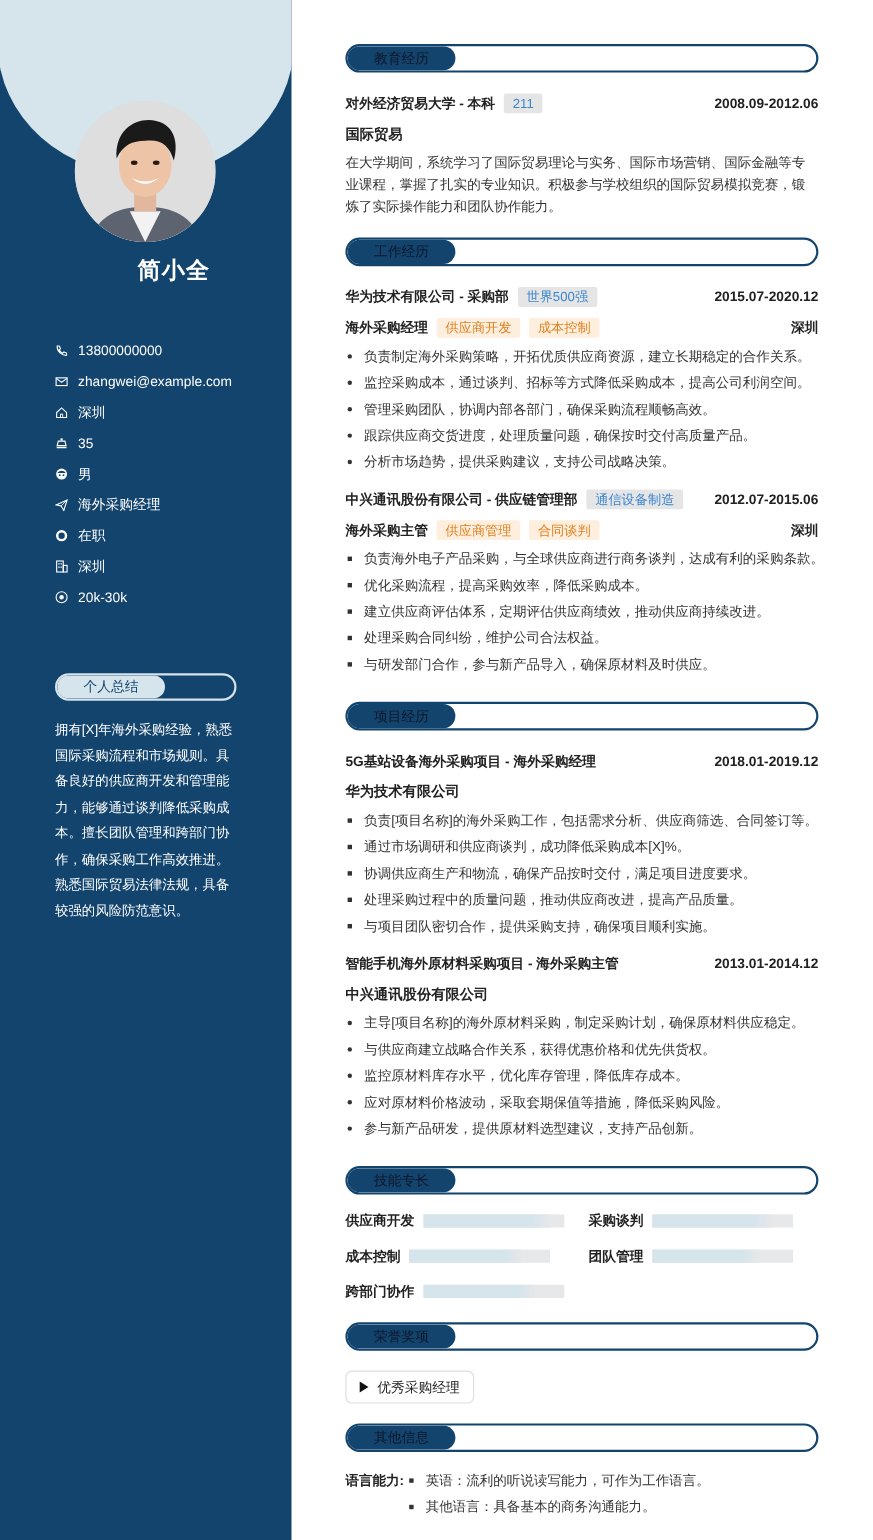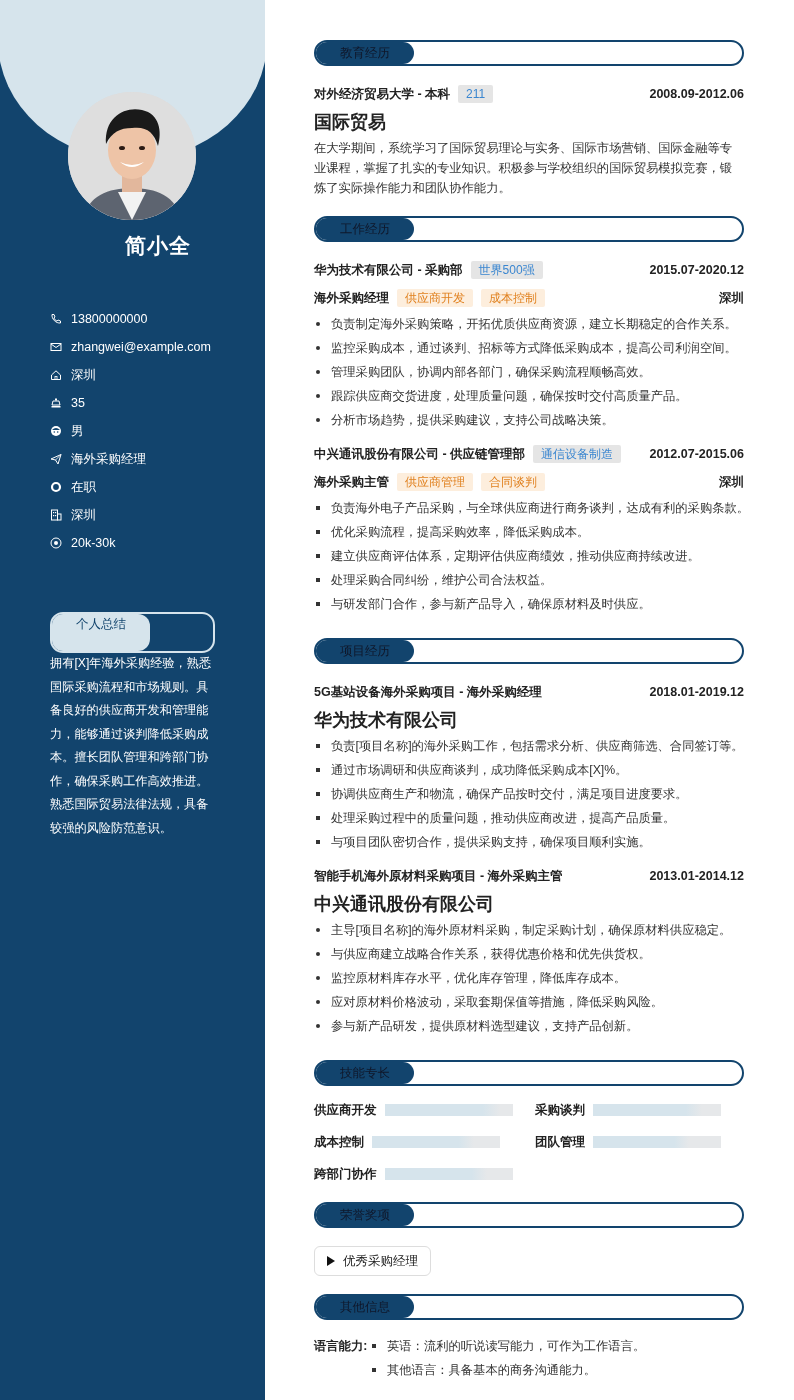--- a/index.html
+++ b/index.html
@@ -10,38 +10,38 @@
   .sidebar { position: absolute; left: 0; top: 0; width: 265px; height: 1400px; background: #12446d; overflow: hidden; }
   .sidebar .arc { position: absolute; left: -2px; top: -200px; width: 269px; height: 360px; background: #d6e4ec; border-radius: 0 0 135px 135px / 0 0 120px 120px; }
   .avatar { position: absolute; left: 68px; top: 92px; width: 128px; height: 128px; border-radius: 50%; background: #dcdcdc; overflow: hidden; }
   .avatar svg { width: 100%; height: 100%; display: block; }
   .name { position: absolute; left: 0; top: 232px; width: 316px; text-align: center; color: #fff; font-size: 21px; font-weight: bold; letter-spacing: 1px; }
   .contacts { position: absolute; left: 50px; top: 305px; }
   .contact { display: flex; align-items: center; height: 28px; color: #fff; font-size: 12.5px; }
   .contact .ic { width: 12px; height: 12px; margin-right: 9px; display: inline-flex; align-items: center; justify-content: center; }
   .contact .ic svg { width: 12px; height: 12px; }
 
-  .summary-head { position: absolute; left: 50px; top: 612px; width: 165px; height: 41px; border: 2px solid #d6e4ec; border-radius: 13px; overflow: hidden; }
+  .summary-head { position: absolute; left: 50px; top: 612px; width: 165px; height: 25px; border: 2px solid #d6e4ec; border-radius: 13px; overflow: hidden; }
   .summary-head .fill { position: absolute; left: 0; top: 0; width: 98px; height: 100%; background: #d6e4ec; border-radius: 0 12px 12px 0; }
   .summary-head span { position: absolute; left: 0; top: 0; width: 98px; height: 100%; line-height: 21px; text-align: center; font-size: 12.5px; color: #12446d; }
   .summary { position: absolute; left: 50px; top: 652px; width: 165px; color: #fff; font-size: 12.2px; line-height: 23.5px; }
 
   
   .main { position: absolute; left: 314px; top: 40px; width: 430px; }
   .sec-head { position: relative; height: 26px; border: 2px solid #12446d; border-radius: 13px; overflow: hidden; margin-bottom: 14px; }
   .sec-head .fill { position: absolute; left: 0; top: 0; width: 98px; height: 100%; background: #12446d; border-radius: 0 12px 12px 0; }
   .sec-head span { position: absolute; left: 0; top: 0; width: 98px; line-height: 22px; text-align: center; font-size: 12.5px; color: #0f172a; }
 
   .row { display: flex; justify-content: space-between; align-items: center; height: 28px; font-size: 12.5px; }
   .row .l { display: flex; align-items: center; font-weight: bold; }
   .row .r { font-weight: bold; }
   .tag { display: inline-block; font-weight: normal; font-size: 12px; padding: 1px 8px; margin-left: 8px; border-radius: 2px; line-height: 16px; }
   .tag.blue { background: #e5e5e5; color: #3a86d0; }
   .tag.orange { background: #fdeedd; color: #e0801e; }
-  .sub { font-weight: bold; font-size: 18px; height: 28px; line-height: 28px; }
+  .sub { font-weight: bold; font-size: 13px; height: 28px; line-height: 28px; }
   .para { font-size: 12.3px; line-height: 20px; color: #333; margin-top: 2px; }
   ul.bul { list-style: none; font-size: 12.3px; color: #333; }
   ul.bul li { position: relative; padding-left: 17px; height: 24px; line-height: 24px; white-space: nowrap; }
   ul.bul li::before { content: ""; position: absolute; left: 2px; top: 10px; width: 4px; height: 4px; background: #333; border-radius: 50%; }
   ul.bul.sq li::before { border-radius: 0; }
 
   .skills { display: grid; grid-template-columns: 221px 209px; row-gap: 12px; margin-top: 2px; }
   .skill { display: flex; align-items: center; height: 20px; font-size: 12.5px; font-weight: bold; }
   .skill .bar { margin-left: 8px; width: 128px; height: 12px; background: #e6e8ea; position: relative; }
   .skill .bar .f { position: absolute; left: 0; top: 0; height: 100%; background: linear-gradient(90deg, #d6e4ec 0%, #d6e4ec 85%, #e6e8ea 100%); }

